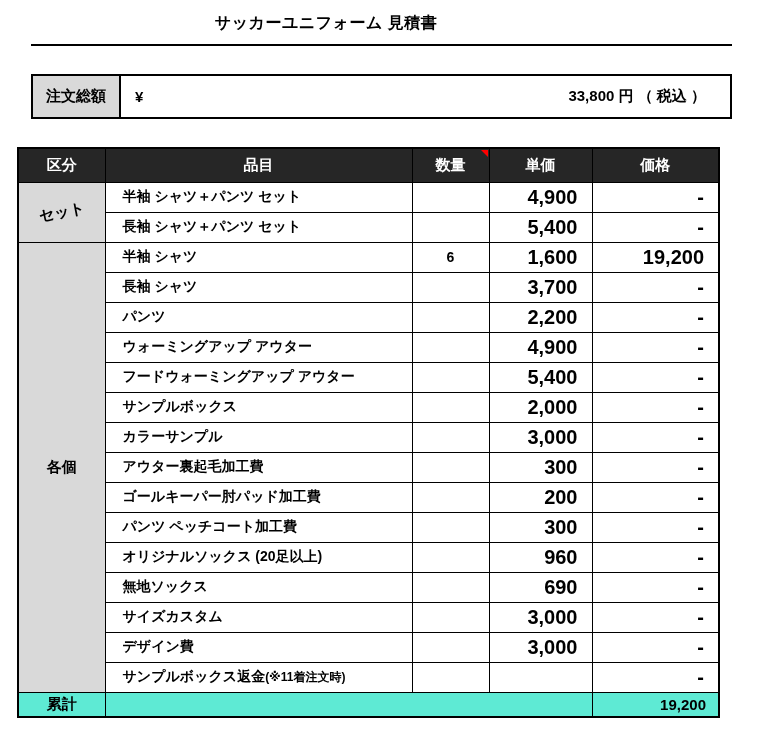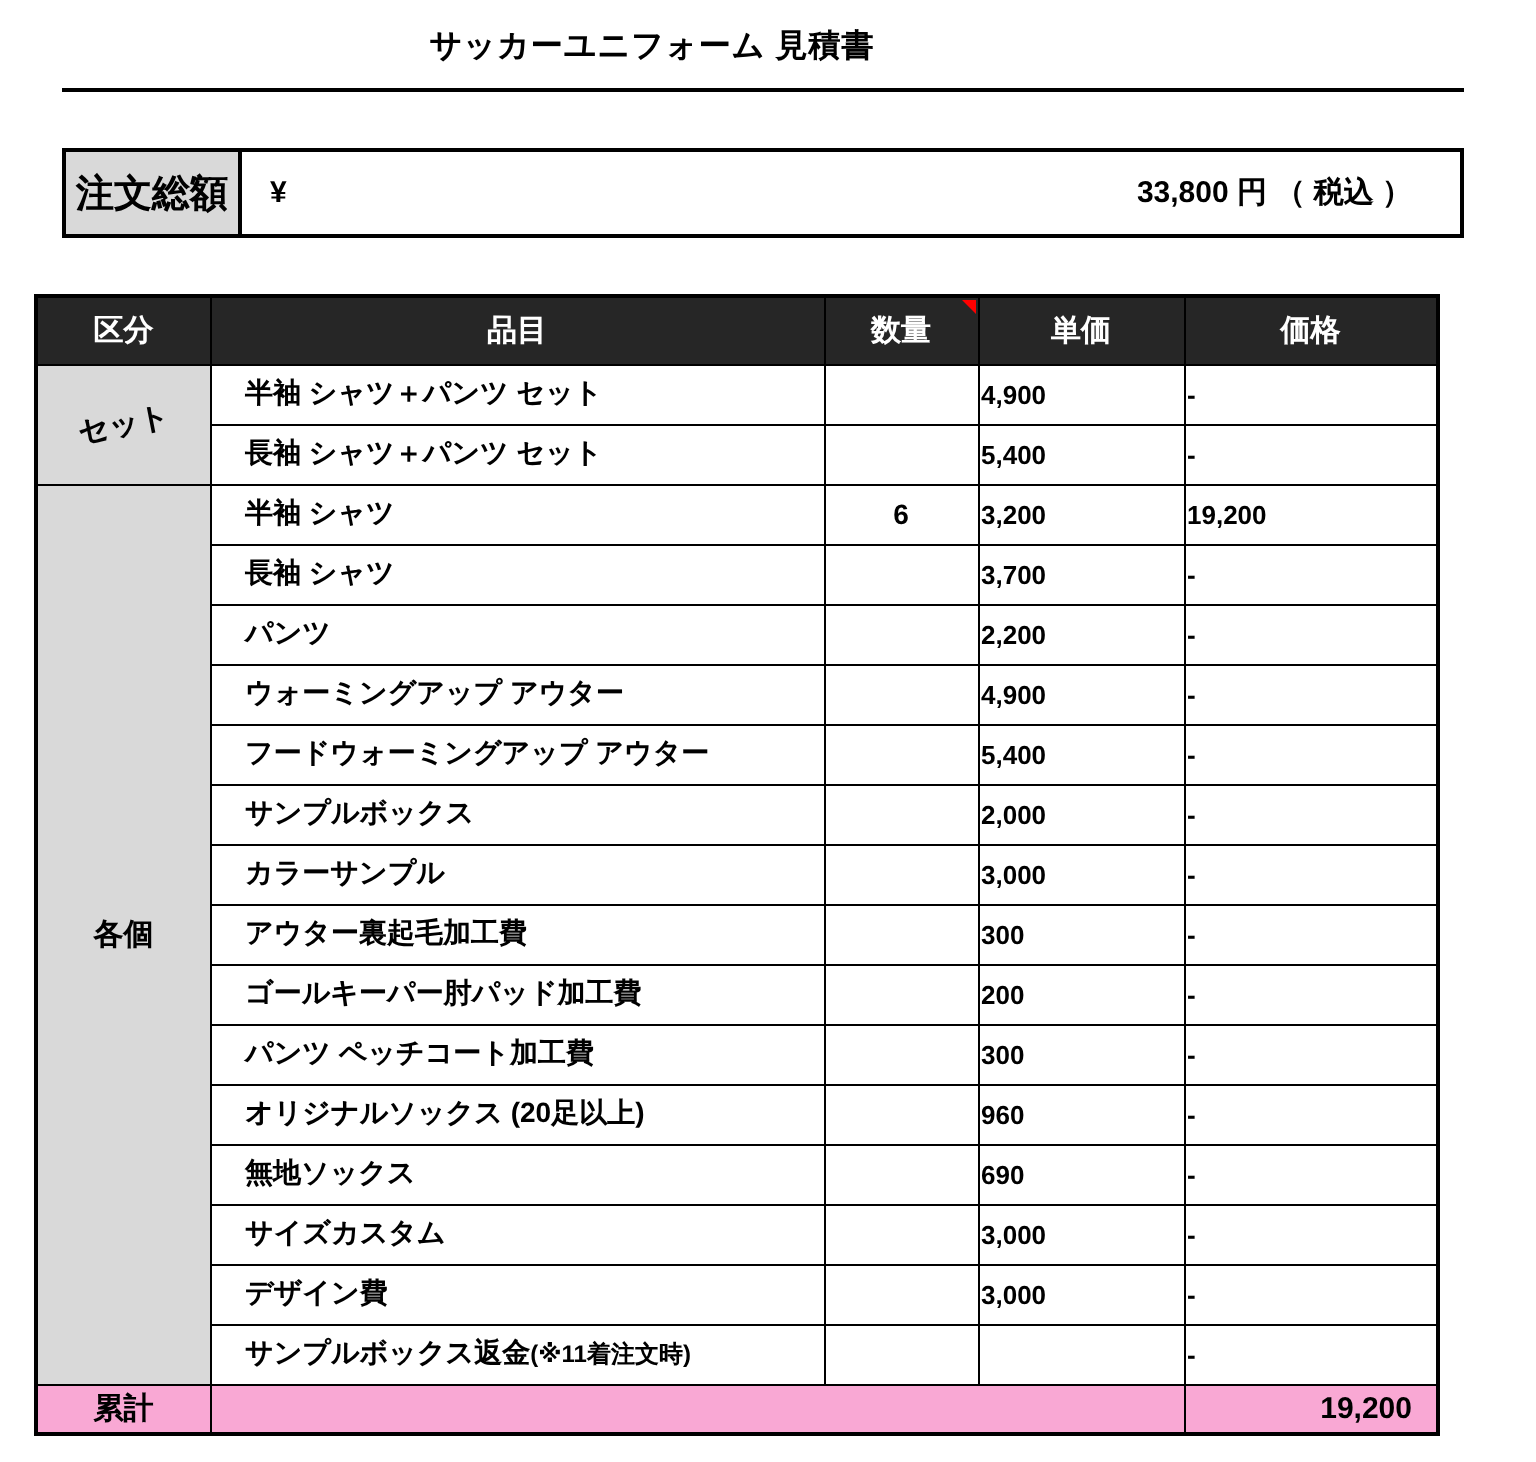--- a/index.html
+++ b/index.html
@@ -48,21 +48,21 @@
     align-items: stretch;
     background: #fff;
   }
   .order-label {
     width: 86px;
     background: #d9d9d9;
     border-right: 2px solid #000;
     display: flex;
     align-items: center;
     justify-content: center;
-    font-size: 19px;
+    font-size: 15px;
     font-weight: bold;
     color: #000;
   }
   .order-value {
     flex: 1;
     display: flex;
     align-items: center;
     justify-content: space-between;
     padding: 0 24px 0 14px;
     font-size: 15px;
@@ -116,42 +116,42 @@
   td.cell-qty {
     height: 30px;
     font-size: 14px;
     font-weight: bold;
     text-align: center;
     color: #000;
     background: #fff;
   }
   td.cell-unit, td.cell-price {
     height: 30px;
-    font-size: 13px;
-    font-weight: bold;
-    text-align: left;
+    font-size: 20px;
+    font-weight: bold;
+    text-align: right;
     padding-right: 14px;
     color: #000;
     background: #fff;
   }
   td.cell-group {
     background: #d9d9d9;
     text-align: center;
     vertical-align: middle;
     font-size: 15px;
     font-weight: bold;
     color: #000;
   }
   .rotated {
     display: inline-block;
     transform: rotate(-11deg);
   }
   tr.footer-row td {
     height: 25px;
-    background: #f9a8d4;
+    background: #5eead4;
     font-weight: bold;
     color: #000;
   }
   td.footer-label {
     text-align: center;
     font-size: 15px;
   }
   td.footer-total {
     text-align: right;
     padding-right: 12px;
@@ -202,21 +202,21 @@
       <tr>
         <td class="cell-item">長袖 シャツ＋パンツ セット</td>
         <td class="cell-qty"></td>
         <td class="cell-unit">5,400</td>
         <td class="cell-price">-</td>
       </tr>
       <tr>
         <td class="cell-group" rowspan="15"><span>各個</span></td>
         <td class="cell-item">半袖 シャツ</td>
         <td class="cell-qty">6</td>
-        <td class="cell-unit">3,200</td>
+        <td class="cell-unit">1,600</td>
         <td class="cell-price">19,200</td>
       </tr>
       <tr>
         <td class="cell-item">長袖 シャツ</td>
         <td class="cell-qty"></td>
         <td class="cell-unit">3,700</td>
         <td class="cell-price">-</td>
       </tr>
       <tr>
         <td class="cell-item">パンツ</td>

